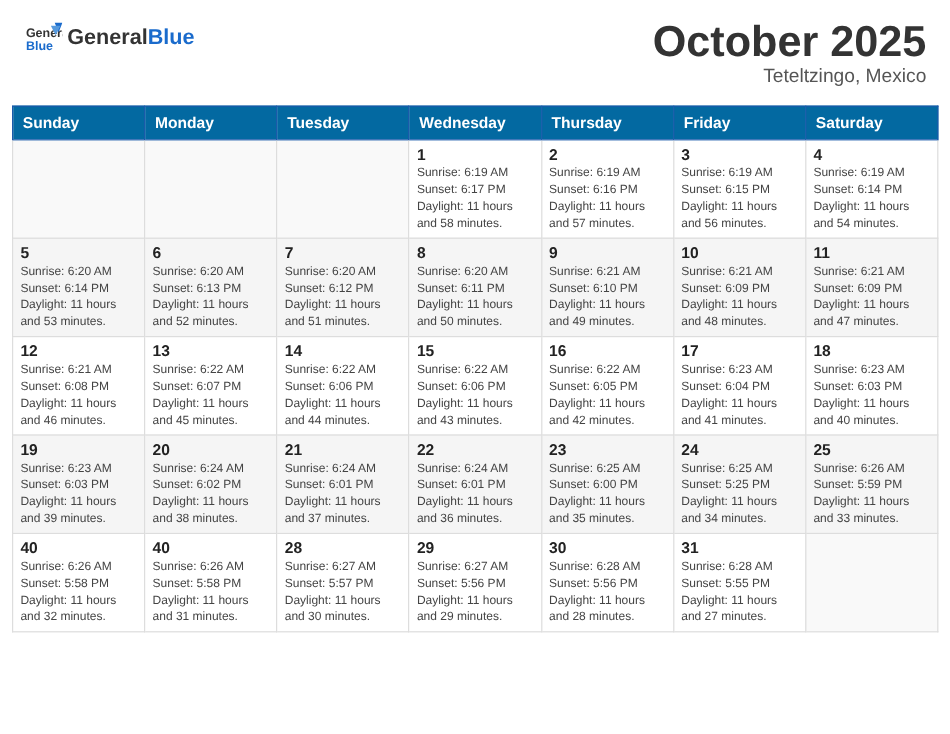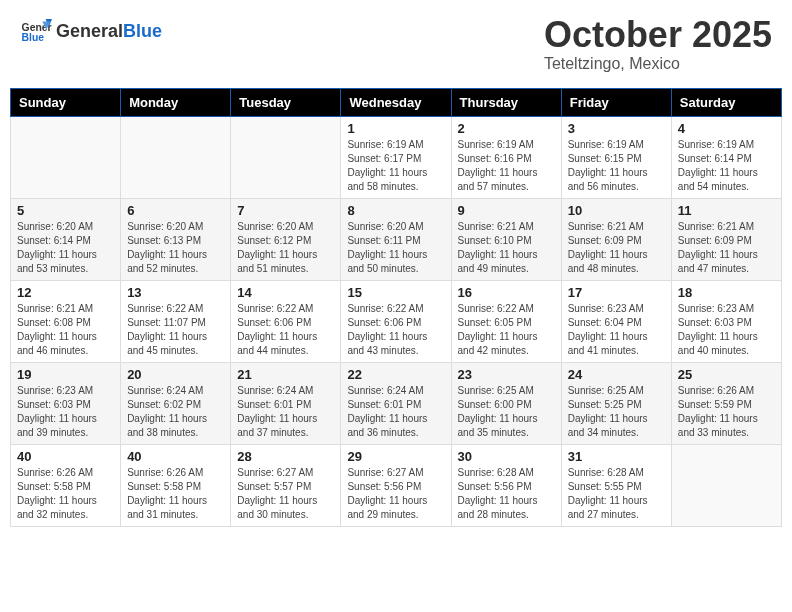--- a/index.html
+++ b/index.html
@@ -28,38 +28,39 @@
     }
     .logo-blue {
       color: #1a6bcc;
     }
     .logo-icon {
       width: 32px;
       height: 32px;
       margin-right: 4px;
     }
     .title-area {
+      text-align: right;
     }
     .month-title {
       font-size: 36px;
       font-weight: bold;
       color: #333;
       line-height: 1.1;
     }
     .location {
       font-size: 16px;
       color: #555;
     }
     .calendar {
       width: 100%;
       border-collapse: collapse;
       border: 1px solid #ccc;
     }
     .calendar th {
-      background-color: #000000;
+      background-color: #0369a1;
       color: #fff;
       text-align: left;
       padding: 6px 8px;
       font-size: 13px;
       font-weight: bold;
       border: 1px solid #1a5aaa;
     }
     .calendar td {
       width: 14.28%;
       vertical-align: top;
@@ -196,21 +197,21 @@
       <tr>
         <td>
           <div class="day-number">12</div>
           <div class="day-info">Sunrise: 6:21 AM
 Sunset: 6:08 PM
 Daylight: 11 hours and 46 minutes.</div>
         </td>
         <td>
           <div class="day-number">13</div>
           <div class="day-info">Sunrise: 6:22 AM
-Sunset: 11:07 PM
+Sunset: 6:07 PM
 Daylight: 11 hours and 45 minutes.</div>
         </td>
         <td>
           <div class="day-number">14</div>
           <div class="day-info">Sunrise: 6:22 AM
 Sunset: 6:06 PM
 Daylight: 11 hours and 44 minutes.</div>
         </td>
         <td>
           <div class="day-number">15</div>

